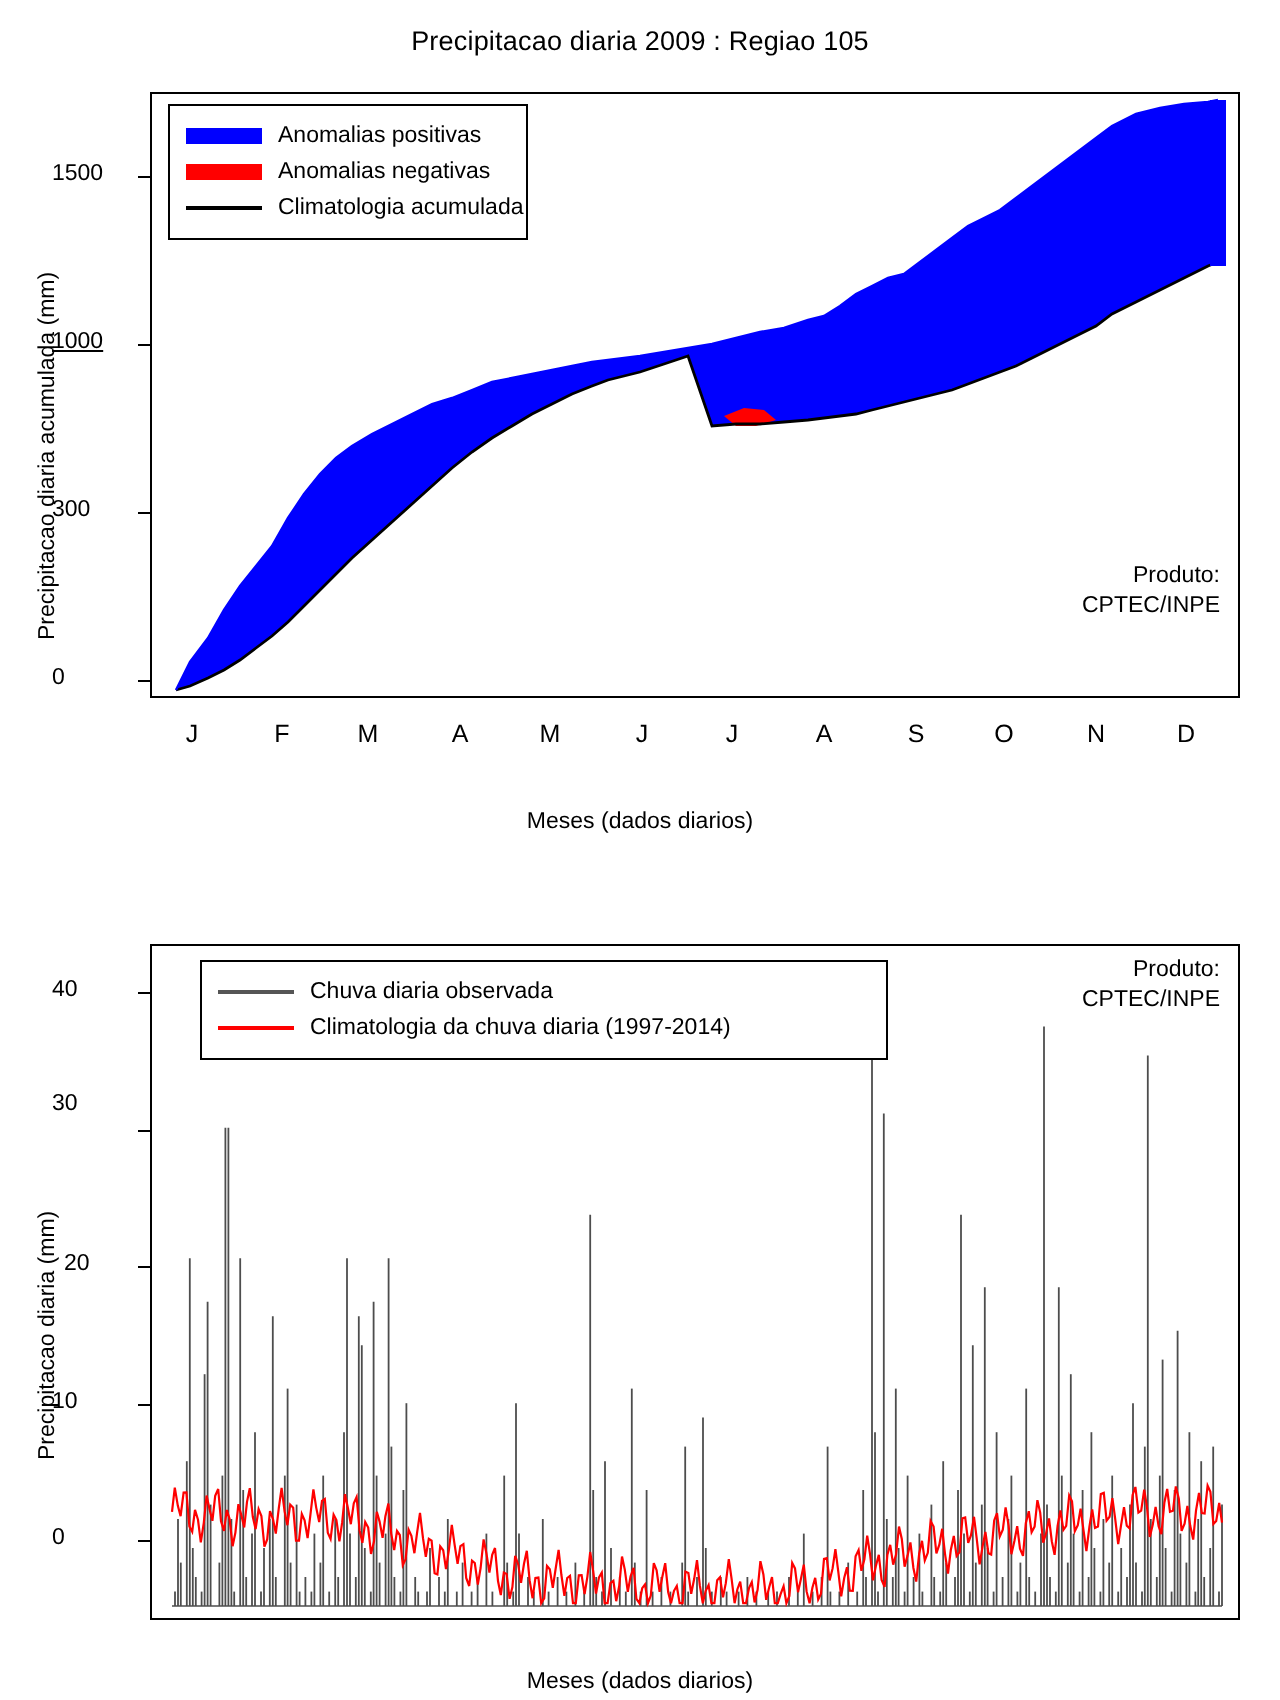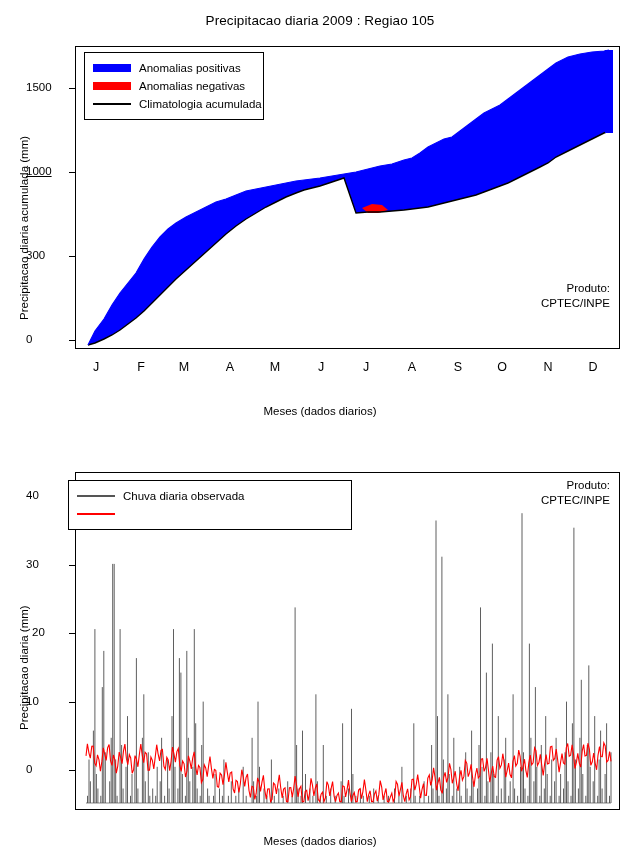--- a/index.html
+++ b/index.html
@@ -211,21 +211,21 @@
 
   <div id="panel2">
 
     <div class="ylab" style="left:18px; top:300px;">Precipitacao diaria (mm)</div>
 
     <div class="xlab" style="top:405px;">Meses (dados diarios)</div>
 
     <div class="ytick" style="left:26px; top:333px;">0</div>
     <div class="ytick" style="left:26px; top:265px;">10</div>
     <div class="ytick" style="left:32px; top:196px;">20</div>
-    <div class="ytick" style="left:26px; top:128px;">30</div>
+    <div class="ytick" style="left:26px; top:116px;">30</div>
     <div class="ytick" style="left:26px; top:59px;">40</div>
 
     <div class="tickmark" style="left:69px; top:340px; width:6px; height:1px;"></div>
     <div class="tickmark" style="left:69px; top:272px; width:6px; height:1px;"></div>
     <div class="tickmark" style="left:69px; top:203px; width:6px; height:1px;"></div>
     <div class="tickmark" style="left:69px; top:135px; width:6px; height:1px;"></div>
     <div class="tickmark" style="left:69px; top:66px; width:6px; height:1px;"></div>
 
     <div class="xtick" style="left:84px; top:358px;">J</div>
     <div class="xtick" style="left:129px; top:358px;">F</div>
@@ -597,26 +597,27 @@
             <line x1="530.6" y1="330.0" x2="530.6" y2="250.3"></line>
             <line x1="532.0" y1="330.0" x2="532.0" y2="330.0"></line>
             <line x1="533.5" y1="330.0" x2="533.5" y2="322.8"></line>
             <line x1="535.0" y1="330.0" x2="535.0" y2="279.3"></line>
             <line x1="10.0" y1="330.0" x2="535.0" y2="330.0" stroke-width="0.7"></line>
           </g>
         <path id="clim-line" fill="none" stroke="#ff0000" stroke-width="1.1" d="M 10.0,282.9 L 11.4,270.8 L 12.9,279.8 L 14.3,285.1 L 15.8,273.3 L 17.2,273.2 L 18.7,290.2 L 20.1,292.8 L 21.5,281.9 L 23.0,286.9 L 24.4,298.2 L 25.9,288.4 L 27.3,274.8 L 28.8,281.7 L 30.2,287.4 L 31.6,274.9 L 33.1,271.5 L 34.5,287.6 L 36.0,292.4 L 37.4,282.0 L 38.8,286.5 L 40.3,300.1 L 41.7,293.3 L 43.2,279.1 L 44.6,284.3 L 46.1,290.7 L 47.5,277.9 L 48.9,271.1 L 50.4,285.4 L 51.8,291.6 L 53.3,281.6 L 54.7,285.0 L 56.2,300.3 L 57.6,296.7 L 59.0,282.6 L 60.5,286.5 L 61.9,293.8 L 63.4,281.1 L 64.8,271.0 L 66.3,282.7 L 67.7,289.6 L 69.1,279.3 L 70.6,280.9 L 72.0,297.3 L 73.5,297.3 L 74.9,284.0 L 76.3,287.2 L 77.8,296.0 L 79.2,284.4 L 80.7,271.7 L 82.1,280.8 L 83.6,288.0 L 85.0,277.4 L 86.4,276.5 L 87.9,293.3 L 89.3,296.5 L 90.8,284.3 L 92.2,287.0 L 93.7,297.7 L 95.1,288.1 L 96.5,274.1 L 98.0,281.2 L 99.4,289.1 L 100.9,278.6 L 102.3,275.5 L 103.8,292.2 L 105.2,298.4 L 106.6,288.0 L 108.1,290.8 L 109.5,304.0 L 111.0,297.8 L 112.4,282.9 L 113.8,287.8 L 115.3,295.9 L 116.7,285.1 L 118.2,278.8 L 119.6,293.8 L 121.1,302.0 L 122.5,292.5 L 123.9,294.5 L 125.4,309.6 L 126.8,306.6 L 128.3,291.8 L 129.7,294.9 L 131.2,303.6 L 132.6,292.9 L 134.0,283.5 L 135.5,296.1 L 136.9,305.4 L 138.4,296.4 L 139.8,297.3 L 141.3,313.6 L 142.7,314.2 L 144.1,300.2 L 145.6,302.1 L 147.0,311.6 L 148.5,301.6 L 149.9,289.4 L 151.3,299.3 L 152.8,308.9 L 154.2,300.1 L 155.7,299.1 L 157.1,316.0 L 158.6,320.0 L 160.0,307.3 L 161.4,308.5 L 162.9,319.3 L 164.3,311.0 L 165.8,296.7 L 167.2,303.6 L 168.7,313.3 L 170.1,304.4 L 171.5,301.0 L 173.0,317.5 L 174.4,324.5 L 175.9,313.3 L 177.3,314.0 L 178.8,326.4 L 180.2,320.5 L 181.6,304.9 L 183.1,309.2 L 184.5,318.4 L 186.0,308.9 L 187.4,302.4 L 188.8,317.1 L 190.3,326.1 L 191.7,316.0 L 193.2,315.8 L 194.6,328.6 L 196.1,326.2 L 197.5,310.0 L 198.9,311.6 L 200.4,320.9 L 201.8,311.5 L 203.3,301.9 L 204.7,314.5 L 206.2,324.9 L 207.6,316.0 L 209.0,314.9 L 210.5,328.6 L 211.9,328.6 L 213.4,314.7 L 214.8,314.6 L 216.3,324.1 L 217.7,315.3 L 219.1,303.0 L 220.6,312.7 L 222.0,323.8 L 223.5,315.7 L 224.9,313.3 L 226.3,328.6 L 227.8,328.6 L 229.2,318.6 L 230.7,317.4 L 232.1,327.6 L 233.6,320.0 L 235.0,305.3 L 236.4,311.8 L 237.9,322.9 L 239.3,315.2 L 240.8,310.9 L 242.2,326.4 L 243.7,328.6 L 245.1,321.1 L 246.5,319.2 L 248.0,328.6 L 249.4,324.8 L 250.9,308.6 L 252.3,312.1 L 253.8,322.9 L 255.2,315.2 L 256.6,308.6 L 258.1,323.1 L 259.5,328.6 L 261.0,322.4 L 262.4,320.0 L 263.8,328.6 L 265.3,328.6 L 266.7,312.8 L 268.2,313.5 L 269.6,323.9 L 271.1,316.4 L 272.5,307.1 L 273.9,319.6 L 275.4,328.6 L 276.8,322.5 L 278.3,319.5 L 279.7,328.6 L 281.2,328.6 L 282.6,317.1 L 284.0,315.6 L 285.5,325.7 L 286.9,318.6 L 288.4,306.6 L 289.8,316.4 L 291.3,328.6 L 292.7,321.6 L 294.1,317.8 L 295.6,328.6 L 297.0,328.6 L 298.5,321.0 L 299.9,318.0 L 301.3,328.2 L 302.8,321.9 L 304.2,307.6 L 305.7,314.2 L 307.1,326.9 L 308.6,320.6 L 310.0,315.5 L 311.4,328.6 L 312.9,328.6 L 314.3,324.1 L 315.8,320.1 L 317.2,328.6 L 318.7,325.0 L 320.1,308.5 L 321.5,311.2 L 323.0,323.1 L 324.4,316.7 L 325.9,309.3 L 327.3,322.7 L 328.8,328.6 L 330.2,320.9 L 331.6,315.9 L 333.1,326.8 L 334.5,323.9 L 336.0,306.4 L 337.4,306.1 L 338.8,317.2 L 340.3,311.2 L 341.7,301.6 L 343.2,313.3 L 344.6,325.2 L 346.1,316.0 L 347.5,310.6 L 348.9,322.3 L 350.4,322.4 L 351.8,305.1 L 353.3,302.0 L 354.7,312.4 L 356.2,306.7 L 357.6,294.8 L 359.0,304.0 L 360.5,317.2 L 361.9,310.1 L 363.4,304.4 L 364.8,317.0 L 366.3,320.4 L 367.7,304.3 L 369.1,299.4 L 370.6,309.3 L 372.0,304.4 L 373.5,290.3 L 374.9,296.5 L 376.3,310.3 L 377.8,304.7 L 379.2,298.2 L 380.7,311.0 L 382.1,317.8 L 383.6,303.7 L 385.0,297.4 L 386.4,307.2 L 387.9,303.4 L 389.3,287.5 L 390.8,290.3 L 392.2,303.7 L 393.7,299.2 L 395.1,291.4 L 396.5,303.9 L 398.0,313.8 L 399.4,302.0 L 400.9,295.0 L 402.3,305.0 L 403.8,303.1 L 405.2,286.2 L 406.6,285.7 L 408.1,298.4 L 409.5,294.6 L 411.0,285.4 L 412.4,296.7 L 413.8,309.2 L 415.3,300.2 L 416.7,293.0 L 418.2,303.6 L 419.6,304.3 L 421.1,287.2 L 422.5,283.6 L 423.9,295.2 L 425.4,291.9 L 426.8,280.7 L 428.3,289.8 L 429.7,304.1 L 431.2,297.5 L 432.6,290.1 L 434.0,301.3 L 435.5,304.9 L 436.9,288.6 L 438.4,282.6 L 439.8,293.1 L 441.3,290.3 L 442.7,277.1 L 444.1,283.3 L 445.6,298.3 L 447.0,293.8 L 448.5,286.2 L 449.9,297.6 L 451.3,304.4 L 452.8,289.9 L 454.2,282.2 L 455.7,291.9 L 457.1,289.9 L 458.6,274.8 L 460.0,277.7 L 461.4,292.6 L 462.9,289.6 L 464.3,281.3 L 465.8,292.5 L 467.2,302.5 L 468.7,290.4 L 470.1,281.7 L 471.5,291.0 L 473.0,290.3 L 474.4,274.0 L 475.9,273.4 L 477.3,287.3 L 478.8,285.4 L 480.2,276.1 L 481.6,286.4 L 483.1,299.1 L 484.5,289.8 L 486.0,280.6 L 487.4,289.9 L 488.8,291.2 L 490.3,274.5 L 491.7,270.5 L 493.2,283.3 L 494.6,282.3 L 496.1,271.8 L 497.5,280.6 L 498.9,295.5 L 500.4,289.3 L 501.8,280.4 L 503.3,290.1 L 504.7,294.1 L 506.2,278.2 L 507.6,271.5 L 509.0,282.9 L 510.5,282.4 L 511.9,270.2 L 513.4,276.4 L 514.8,292.4 L 516.3,288.8 L 517.7,280.0 L 519.1,289.8 L 520.6,296.8 L 522.0,282.3 L 523.5,273.5 L 524.9,283.5 L 526.3,283.7 L 527.8,269.8 L 529.2,272.9 L 530.7,289.0 L 532.1,287.5 L 533.6,278.5 L 535.0,288.3"></path>
       </svg>
     </div>
 
-    <div class="legend" style="left:68px; top:50px; width:284px;">
+    <div class="legend" style="left:100px; top:50px; width:344px;">
       <div class="legend-row">
         <span class="legend-key thin" style="background:#555555;"></span>
         <span class="legend-label">Chuva diaria observada</span>
       </div>
       <div class="legend-row">
         <span class="legend-key thin" style="background:#ff0000;"></span>
+        <span class="legend-label">Climatologia da chuva diaria (1997-2014)</span>
       </div>
     </div>
 
     <div class="produto" style="right:30px; top:48px; width:200px;">Produto:
 CPTEC/INPE</div>
   </div>
 </div>
 
 </body></html>

